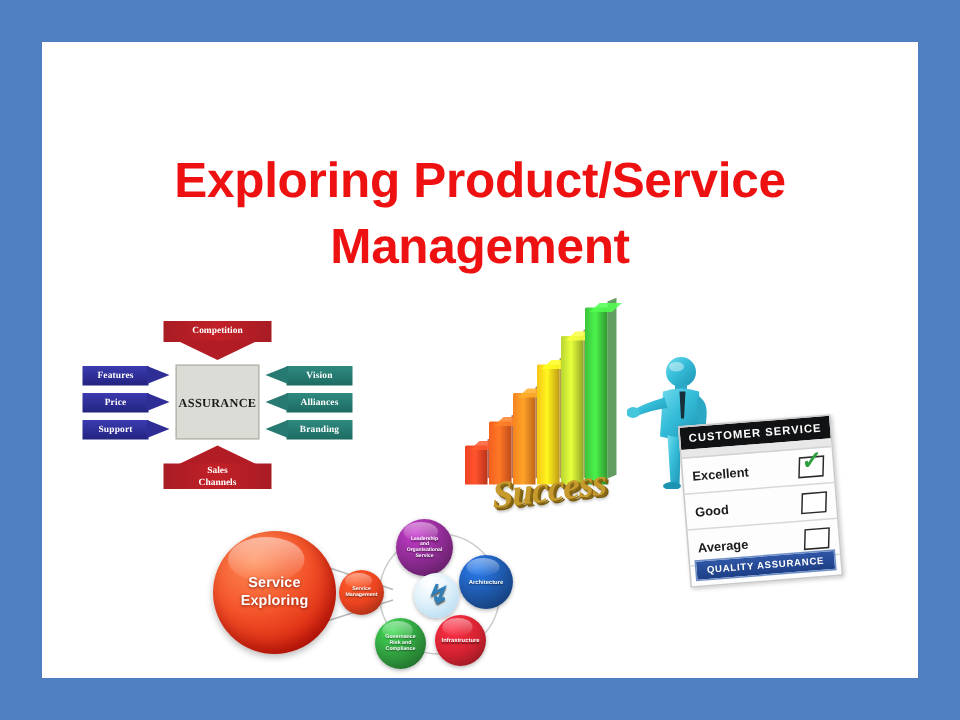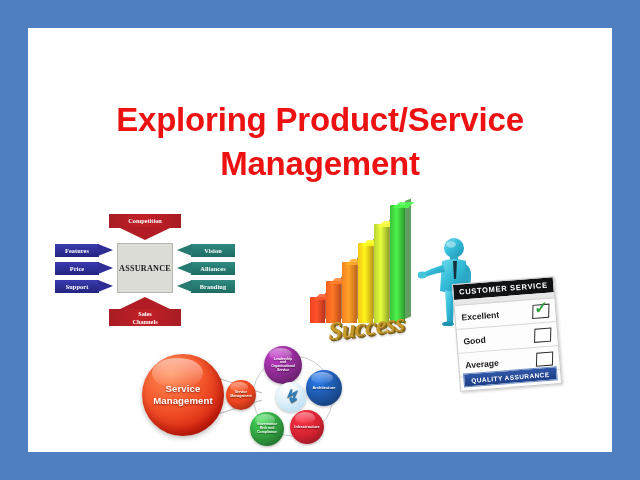--- a/index.html
+++ b/index.html
@@ -410,21 +410,21 @@
       <svg id="sm-svg-links" viewBox="0 0 220 114" data-name="service-management-connector-lines">
         <g stroke="#b9b9b9" stroke-width="1" fill="none">
           <line x1="80" y1="40" x2="124" y2="55"></line>
           <line x1="80" y1="76" x2="124" y2="62"></line>
           <circle cx="155" cy="58" r="40" stroke="#cccccc"></circle>
         </g>
       </svg>
 
       <div id="sm-main-sphere" data-name="service-management-main-sphere">
         <div id="sm-main-label" data-name="service-management-main-label">Service
-Management</div>
+Exploring</div>
       </div>
 
       <div id="sm-nodes" data-name="service-management-nodes">
 
       <div class="sm-node" data-name="service-management-node" style="left: 88px; top: 42px; width: 30px; height: 30px; font-size: 3.5px; background: radial-gradient(circle at 34% 24%, rgb(255, 96, 45) 0%, rgb(232, 66, 31) 52%, rgb(135, 38, 18) 100%);"><span data-name="service-management-node-label">Service
 Management</span></div>
           <div class="sm-node" data-name="service-management-node" style="left: 126px; top: 8px; width: 38px; height: 38px; font-size: 3.4px; background: radial-gradient(circle at 34% 24%, rgb(200, 61, 207) 0%, rgb(138, 42, 143) 52%, rgb(80, 24, 83) 100%);"><span data-name="service-management-node-label">Leadership
 and
 Organisational
 Service</span></div>

